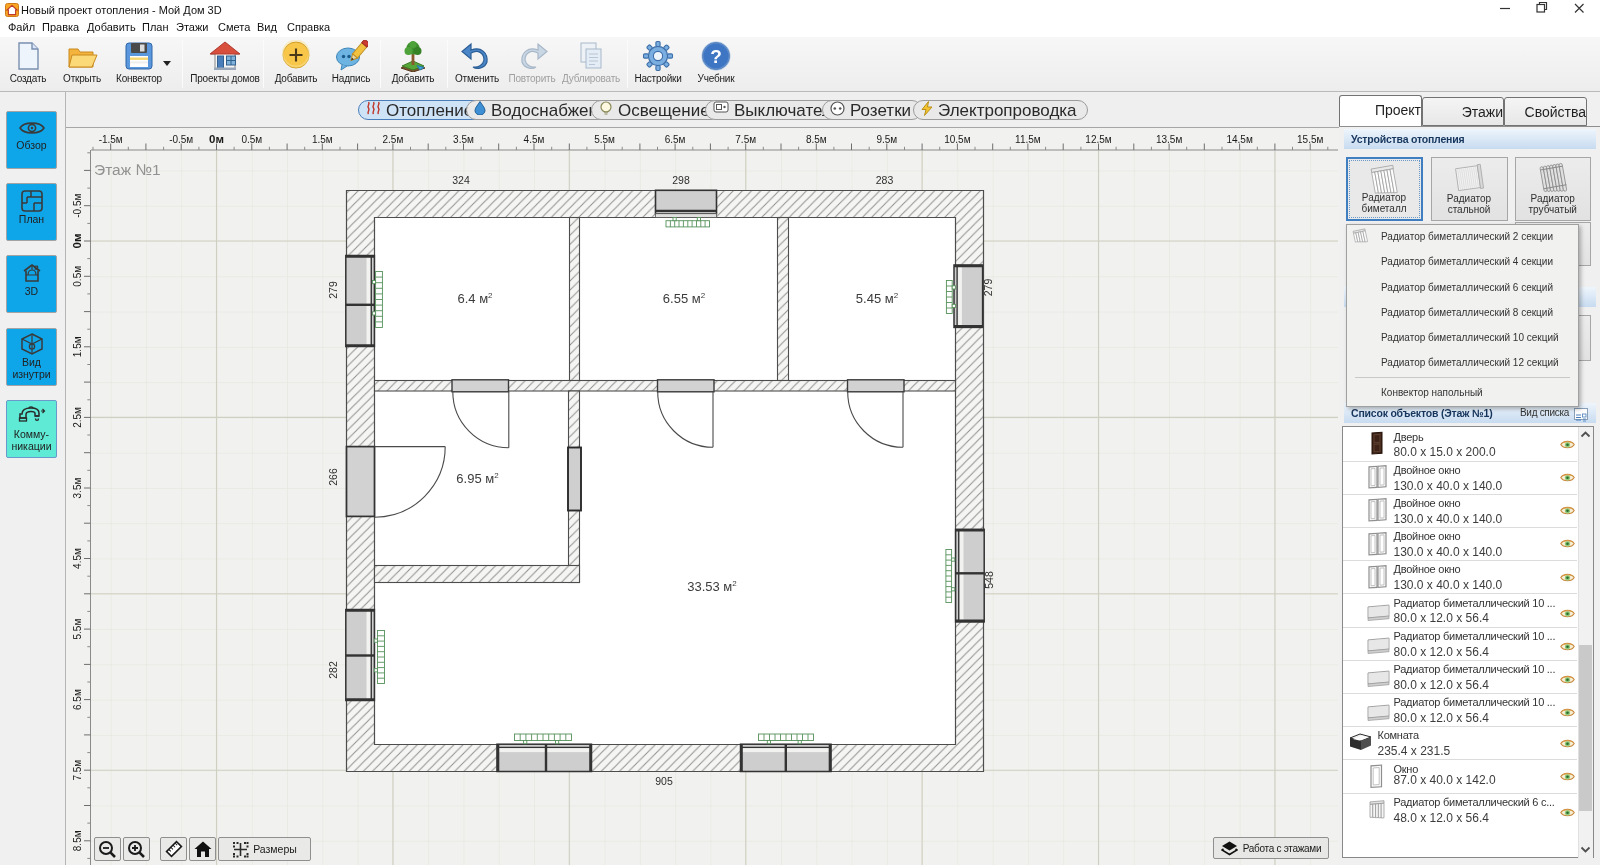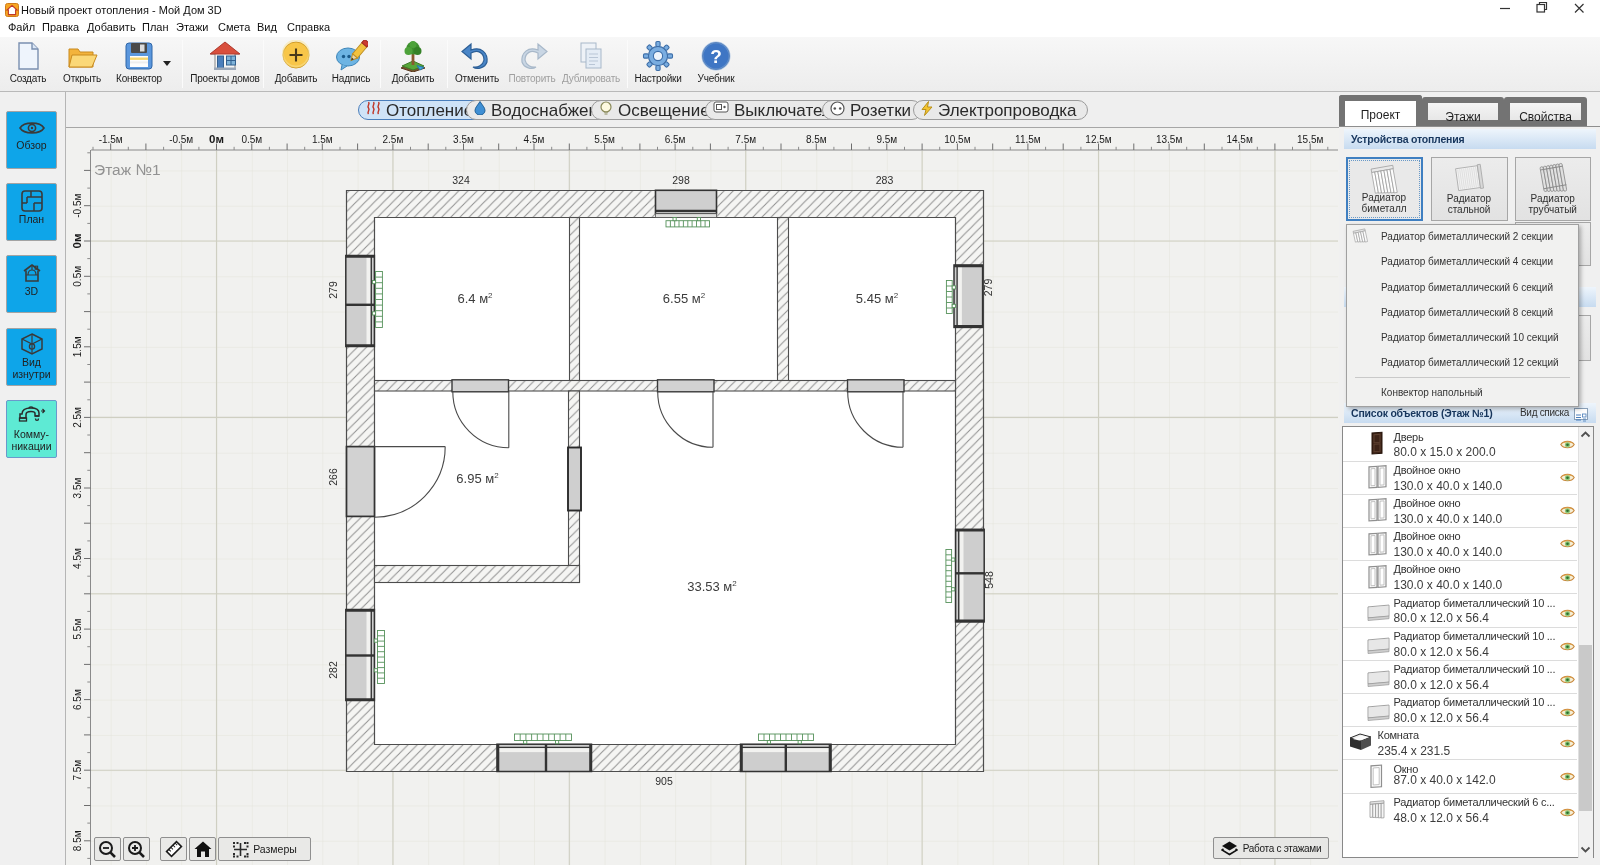--- a/index.html
+++ b/index.html
@@ -464,21 +464,21 @@
 </div>
 <div class="cbtn" style="left:1213px;top:837px;width:116px;height:22px;font-size:10px;letter-spacing:-0.3px;white-space:nowrap;color:#1a1a1a;background:#e7e7e5">
  <svg width="17" height="15" viewBox="0 0 17 15" style="margin-right:5px">
       <path d="M8.5 0.5 L16 5 L8.5 9.5 L1 5 Z" fill="#111"></path>
       <path d="M2.5 8 L1 9 L8.5 13.5 L16 9 L14.5 8" fill="none" stroke="#111" stroke-width="1.6"></path>
     </svg>
  Работа с этажами
 </div>
 <style>
 #panel{position:absolute;left:1339px;top:92px;width:261px;height:773px;background:#f0f0f0}
-.ptab{position:absolute;font-size:12px;color:#1f1f1f;text-align:center;border:6px solid #737373;border-radius:3px 3px 0 0}
+.ptab{position:absolute;font-size:14px;color:#1f1f1f;text-align:right;border:1px solid #737373;border-radius:3px 3px 0 0}
 .bluehdr{position:absolute;left:1344px;width:252px;height:20px;background:linear-gradient(#eef5fc,#c7dbf0);font-size:10.5px;font-weight:bold;letter-spacing:-0.2px;color:#17365d;line-height:20px;padding-left:7px}
 .devbtn{position:absolute;top:157px;height:64px;background:linear-gradient(#ececec,#e2e2e2);border:1px solid #a6a6a6;text-align:center;font-size:10px;color:#2f2f2f;line-height:10.5px}
 .devbtn .cap{position:absolute;left:0;right:0;bottom:5px}
 .ddi{position:absolute;left:1381px;height:25.2px;line-height:25.2px;font-size:10px;color:#333;white-space:nowrap;z-index:4}
 .lrow-t{position:absolute;font-size:11px;letter-spacing:-0.25px;color:#333;white-space:nowrap}
 .lrow-d{position:absolute;font-size:12px;color:#3c3c3c;white-space:nowrap}
 .sep{position:absolute;left:1342.8px;width:234px;height:1px;background:#dcdcdc}
 </style>
 <div id="panel"></div>
 <div class="abs" style="left:1339px;top:125.5px;width:261px;height:1px;background:#8e8e8e"></div>

